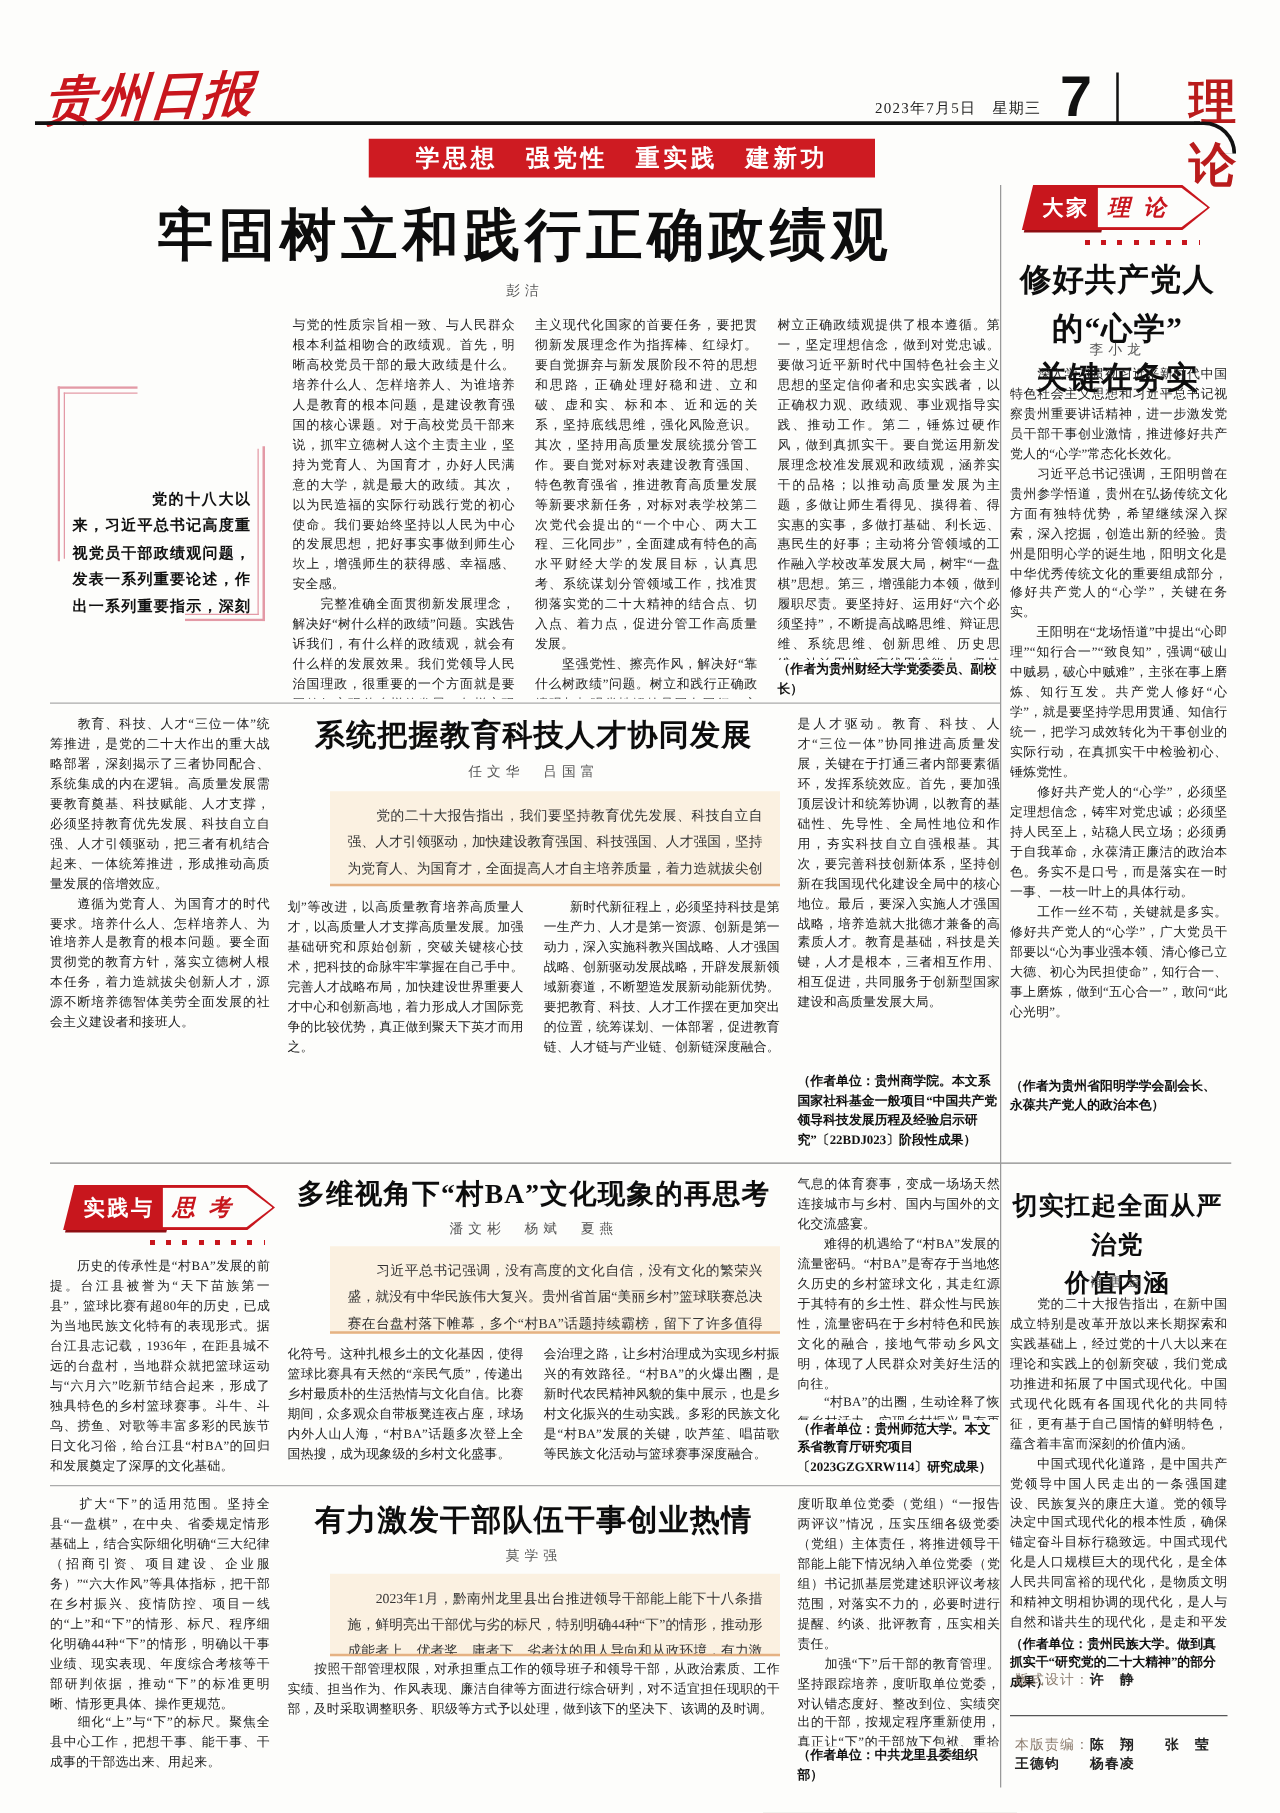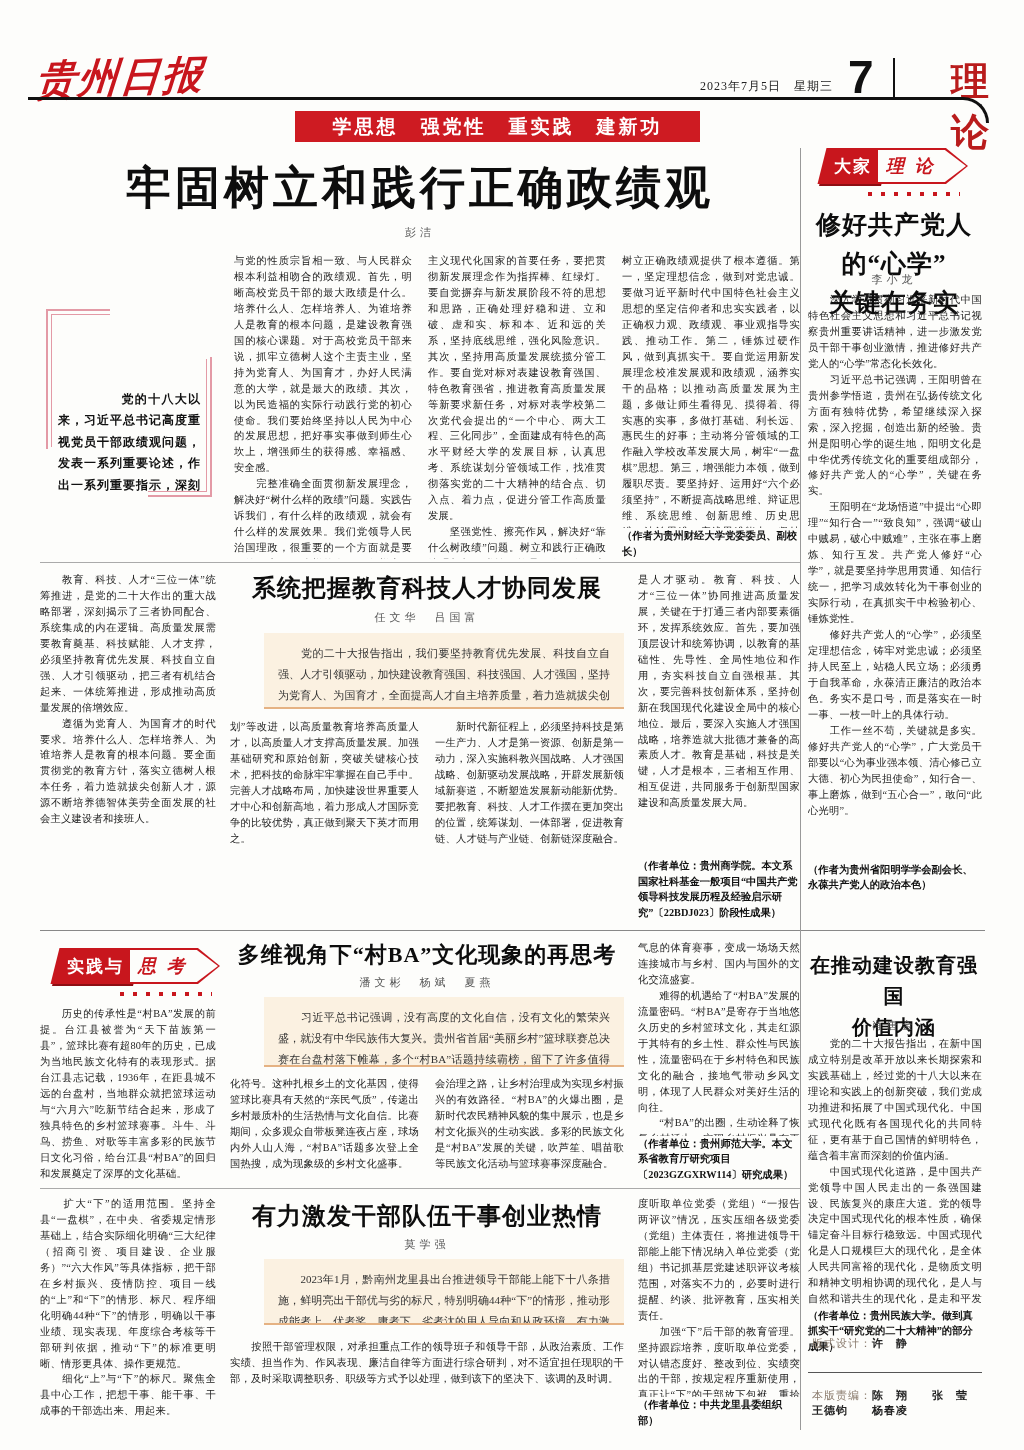--- a/index.html
+++ b/index.html
@@ -172,21 +172,21 @@
   </div>
 
   <div class="hrule" style="left:40px;top:1188px;width:760px" data-interactable="false"></div>
 
   <div class="btxt" style="position:absolute;left:40px;top:1196px;width:176px;height:244px" data-interactable="false">　　扩大“下”的适用范围。坚持全县“一盘棋”，在中央、省委规定情形基础上，结合实际细化明确“三大纪律（招商引资、项目建设、企业服务）”“六大作风”等具体指标，把干部在乡村振兴、疫情防控、项目一线的“上”和“下”的情形、标尺、程序细化明确44种“下”的情形，明确以干事业绩、现实表现、年度综合考核等干部研判依据，推动“下”的标准更明晰、情形更具体、操作更规范。
 　　细化“上”与“下”的标尺。聚焦全县中心工作，把想干事、能干事、干成事的干部选出来、用起来。</div>
   <div style="position:absolute;left:230px;top:1200px;width:394px;height:240px;display:flex;flex-direction:column" data-interactable="false">
     <div class="sec-title" style="font-size:24px" data-interactable="false">有力激发干部队伍干事创业热情</div>
     <div class="byline" style="margin:5px 0 7px" data-interactable="false">莫学强</div>
     <div class="cream" style="margin-left:34px;height:66px" data-interactable="false">　　2023年1月，黔南州龙里县出台推进领导干部能上能下十八条措施，鲜明亮出干部优与劣的标尺，特别明确44种“下”的情形，推动形成能者上、优者奖、庸者下、劣者汰的用人导向和从政环境，有力激发干部队伍干事创业热情和动力。</div>
-    <div style="display:flex;gap:16px;flex:1;margin-top:14px;min-height:0" data-interactable="false">
+    <div style="display:flex;gap:16px;flex:1;margin-top:3px;min-height:0" data-interactable="false">
       <div class="btxt" style="flex:1" data-interactable="false">　　按照干部管理权限，对承担重点工作的领导班子和领导干部，从政治素质、工作实绩、担当作为、作风表现、廉洁自律等方面进行综合研判，对不适宜担任现职的干部，及时采取调整职务、职级等方式予以处理，做到该下的坚决下、该调的及时调。</div>
     </div>
   </div>
   <div style="position:absolute;left:638px;top:1196px;width:162px;height:232px;display:flex;flex-direction:column" data-interactable="false">
     <div class="btxt" style="flex:1" data-interactable="false">度听取单位党委（党组）“一报告两评议”情况，压实压细各级党委（党组）主体责任，将推进领导干部能上能下情况纳入单位党委（党组）书记抓基层党建述职评议考核范围，对落实不力的，必要时进行提醒、约谈、批评教育，压实相关责任。
 　　加强“下”后干部的教育管理。坚持跟踪培养，度听取单位党委，对认错态度好、整改到位、实绩突出的干部，按规定程序重新使用，真正让“下”的干部放下包袱、重拾信心，形成干部队伍能上能下、充满活力的良性循环干部。</div>
     <div class="attr" data-interactable="false">（作者单位：中共龙里县委组织部）</div>
   </div>
 
   <div class="vrule" style="left:800px;top:148px;height:1282px" data-interactable="false"></div>
@@ -209,21 +209,21 @@
   </div>
   <div class="byline" style="position:absolute;left:804px;top:272px;width:180px" data-interactable="false">李小龙</div>
   <div class="btxt" style="position:absolute;left:808px;top:292px;width:174px;height:566px" data-interactable="false">　　深入学习贯彻习近平新时代中国特色社会主义思想和习近平总书记视察贵州重要讲话精神，进一步激发党员干部干事创业激情，推进修好共产党人的“心学”常态化长效化。
 　　习近平总书记强调，王阳明曾在贵州参学悟道，贵州在弘扬传统文化方面有独特优势，希望继续深入探索，深入挖掘，创造出新的经验。贵州是阳明心学的诞生地，阳明文化是中华优秀传统文化的重要组成部分，修好共产党人的“心学”，关键在务实。
 　　王阳明在“龙场悟道”中提出“心即理”“知行合一”“致良知”，强调“破山中贼易，破心中贼难”，主张在事上磨炼、知行互发。共产党人修好“心学”，就是要坚持学思用贯通、知信行统一，把学习成效转化为干事创业的实际行动，在真抓实干中检验初心、锤炼党性。
 　　修好共产党人的“心学”，必须坚定理想信念，铸牢对党忠诚；必须坚持人民至上，站稳人民立场；必须勇于自我革命，永葆清正廉洁的政治本色。务实不是口号，而是落实在一时一事、一枝一叶上的具体行动。
 　　工作一丝不苟，关键就是多实。修好共产党人的“心学”，广大党员干部要以“心为事业强本领、清心修己立大德、初心为民担使命”，知行合一、事上磨炼，做到“五心合一”，敢问“此心光明”。</div>
   <div class="attr" style="position:absolute;left:808px;top:862px;width:174px" data-interactable="false">（作者为贵州省阳明学学会副会长、永葆共产党人的政治本色）</div>
 
   <div class="side-title" style="position:absolute;left:804px;top:950px;width:180px;font-size:20px" data-interactable="false">
-    <div data-interactable="false">在推动建设教育强国</div>
+    <div data-interactable="false">切实扛起全面从严治党</div>
     <div data-interactable="false">价值内涵</div>
   </div>
   <div class="byline" style="position:absolute;left:804px;top:1018px;width:180px" data-interactable="false">肖唐金</div>
   <div class="btxt" style="position:absolute;left:808px;top:1036px;width:174px;height:268px" data-interactable="false">　　党的二十大报告指出，在新中国成立特别是改革开放以来长期探索和实践基础上，经过党的十八大以来在理论和实践上的创新突破，我们党成功推进和拓展了中国式现代化。中国式现代化既有各国现代化的共同特征，更有基于自己国情的鲜明特色，蕴含着丰富而深刻的价值内涵。
 　　中国式现代化道路，是中国共产党领导中国人民走出的一条强国建设、民族复兴的康庄大道。党的领导决定中国式现代化的根本性质，确保锚定奋斗目标行稳致远。中国式现代化是人口规模巨大的现代化，是全体人民共同富裕的现代化，是物质文明和精神文明相协调的现代化，是人与自然和谐共生的现代化，是走和平发展道路的现代化。
 　　1978年改革开放以来，我们党团结带领人民解放思想、实事求是，用几十年时间走完了发达国家几百年走过的工业化历程，创造了经济快速发展和社会长期稳定两大奇迹，全面建成小康社会，如期实现第一个百年奋斗目标。从政治基础、社会经济发展成就、民意认同的基础上看，中国式现代化道路的价值与人民的幸福、中华民族的伟大复兴紧密关联，已被广泛认同。</div>
   <div class="attr" style="position:absolute;left:808px;top:1308px;width:174px" data-interactable="false">（作者单位：贵州民族大学。做到真抓实干“研究党的二十大精神”的部分成果）</div>
 
   <div class="hrule" style="left:808px;top:1372px;width:174px;background:#555" data-interactable="false"></div>
   <div class="footer-line" style="position:absolute;left:812px;top:1388px;width:172px" data-interactable="false">

